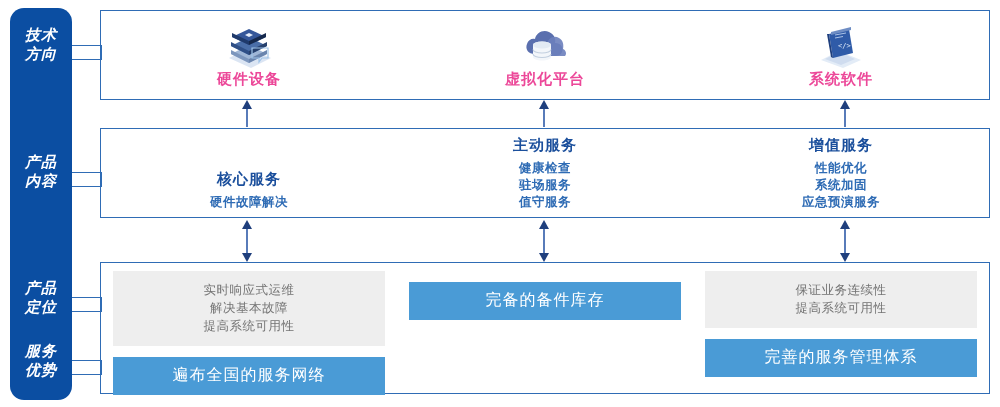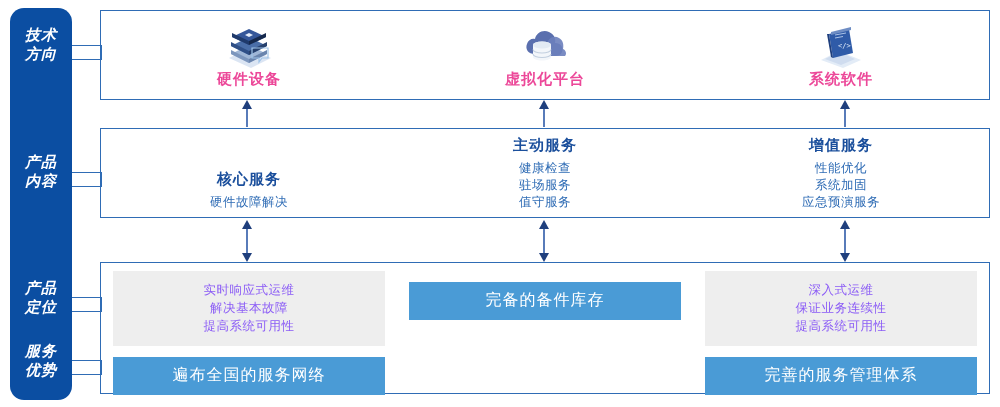--- a/index.html
+++ b/index.html
@@ -93,37 +93,38 @@
     font-weight: bold;
     color: #1b4f9c;
     letter-spacing: 1px;
     margin-bottom: 5px;
   }
   .content-item {
     font-size: 12.5px;
     color: #2f6cb5;
     line-height: 17px;
     letter-spacing: .5px;
+    font-weight: bold;
   }
   .content-col.single .content-title { margin-bottom: 5px; }
 
   
   .bottom-col {
     justify-content: flex-start;
     padding: 8px 12px 10px 12px;
   }
   .gray-box {
     width: 100%;
     background: #eeeeee;
     padding: 10px 4px 11px 4px;
     text-align: center;
   }
   .gray-line {
     font-size: 12.5px;
-    color: #8b5cf6;
+    color: #737373;
     line-height: 18px;
     letter-spacing: .5px;
   }
   .blue-bar {
     width: 100%;
     margin-top: 11px;
     background: #4a9bd6;
     color: #ffffff;
     text-align: center;
     font-size: 16px;
@@ -294,21 +295,20 @@
         </div>
         <div class="blue-bar">遍布全国的服务网络</div>
       </div>
 
       <div class="col bottom-col">
         <div class="blue-bar">完备的备件库存</div>
       </div>
 
       <div class="col bottom-col">
         <div class="gray-box">
-          <div class="gray-line">深入式运维</div>
           <div class="gray-line">保证业务连续性</div>
           <div class="gray-line">提高系统可用性</div>
         </div>
         <div class="blue-bar">完善的服务管理体系</div>
       </div>
 
     </div>
   </div>
 
 </div>

